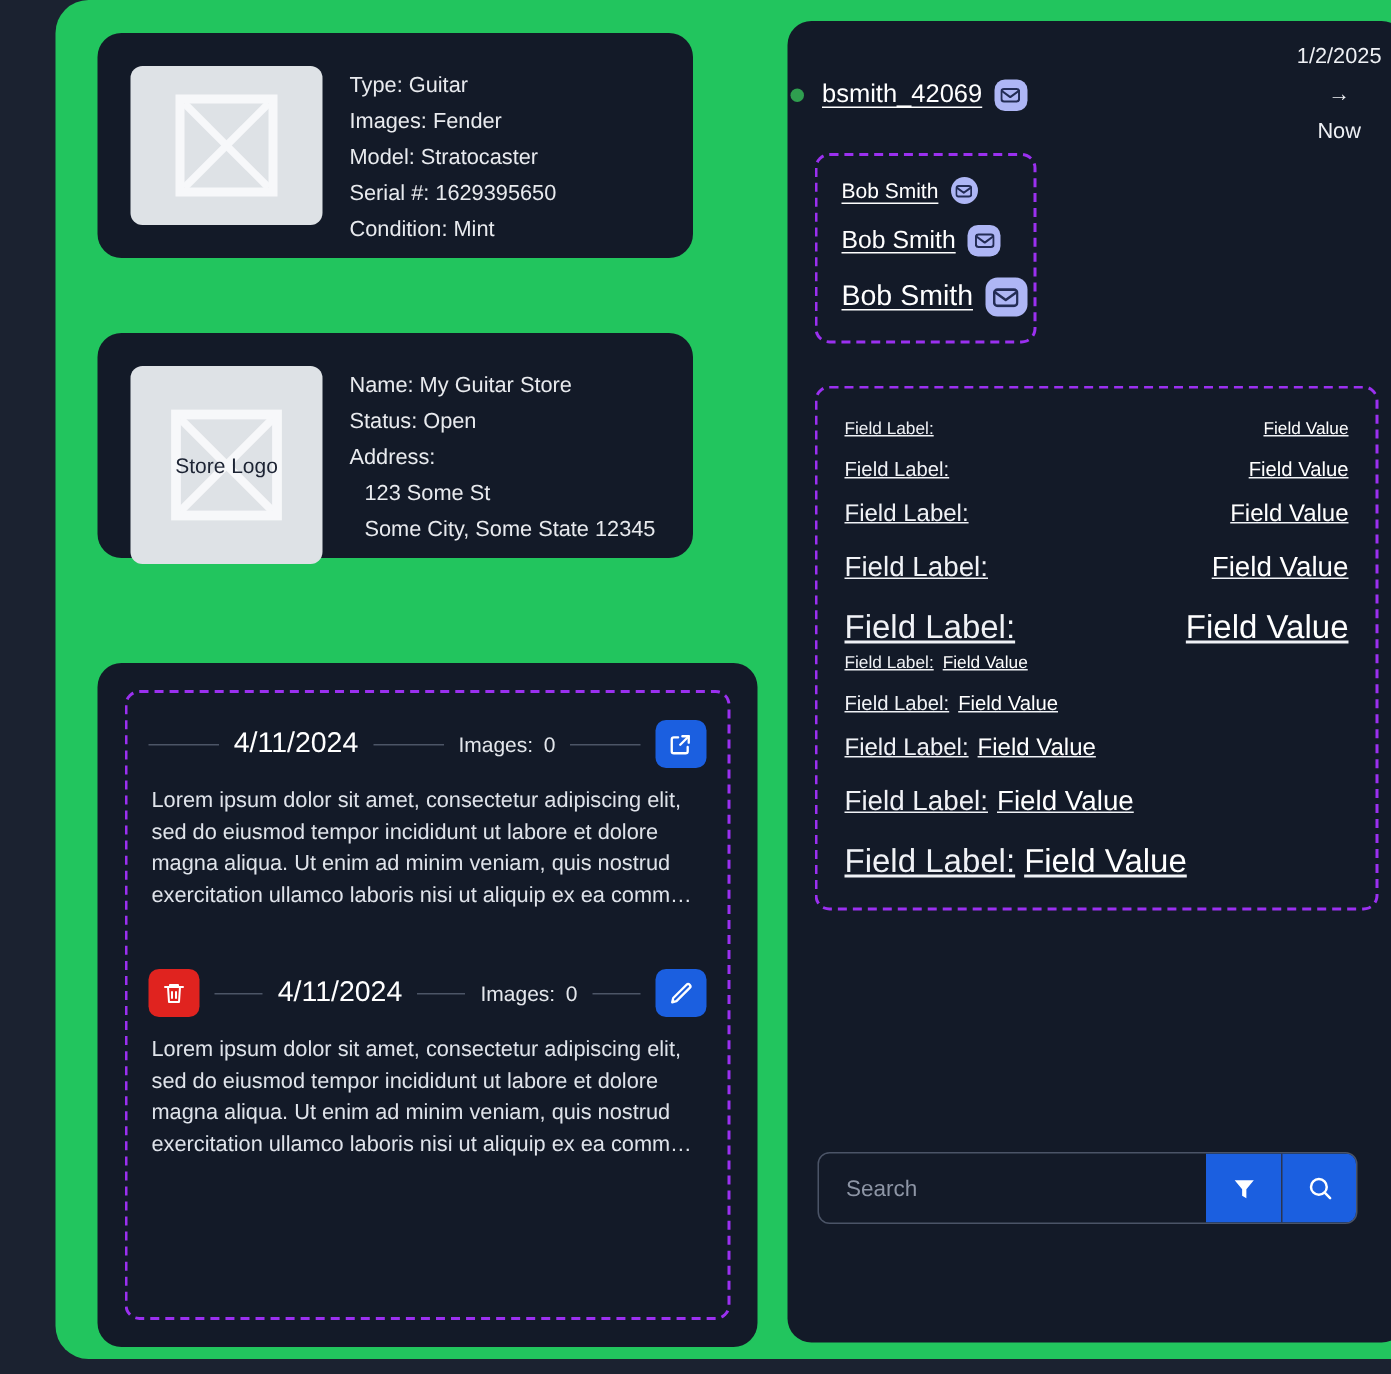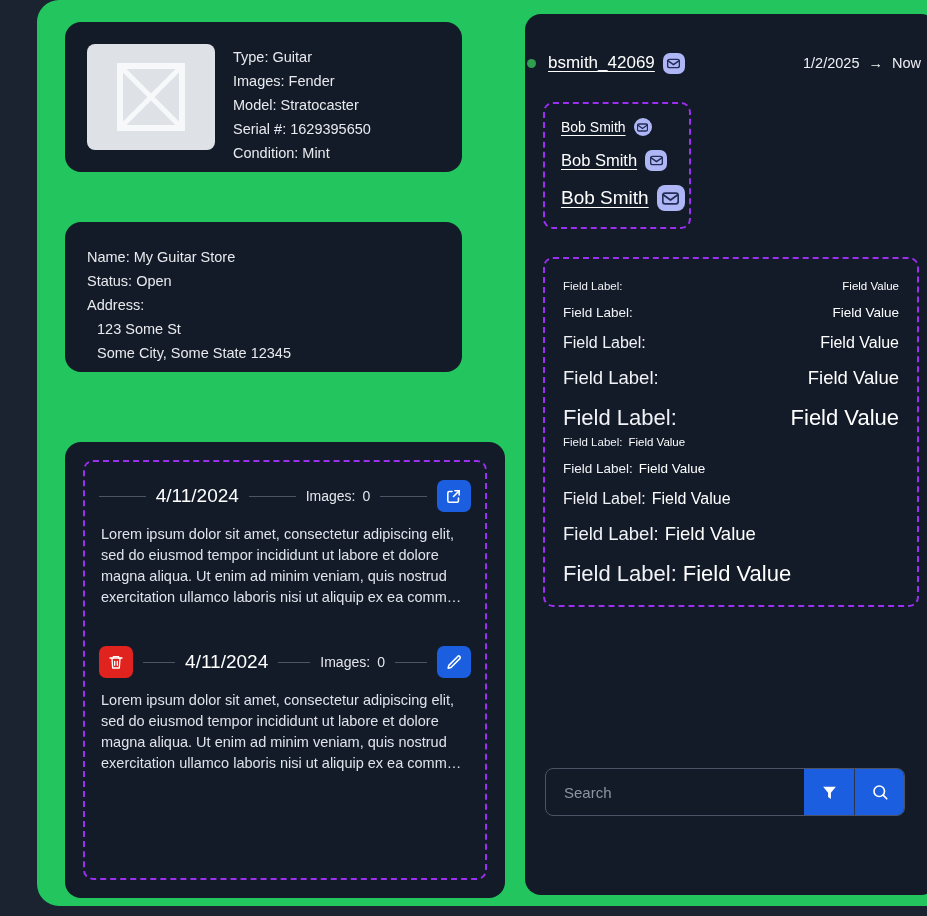--- a/index.html
+++ b/index.html
@@ -146,20 +146,21 @@
   .badge svg { display: block; }
   .b-sm { width: 18px; height: 18px; border-radius: 50%; }
   .b-md { width: 22px; height: 21px; border-radius: 7px; }
   .b-lg { width: 28px; height: 26px; border-radius: 8px; }
   .user-range {
     margin-left: auto;
     color: #eef0f4;
     font-size: 14.5px;
     display: flex; align-items: center; gap: 9px;
     white-space: nowrap;
+    flex-direction: column;
   }
 
   #contacts-dashed {
     margin: 22px 0 0 18px;
     width: 148px;
     padding: 14px 16px 16px 16px;
   }
   .contact {
     display: flex; align-items: center;
     margin-bottom: 14px;
@@ -178,20 +179,21 @@
 
   #fields-dashed {
     margin: 28px 18px 0 18px;
     padding: 16px 18px 18px 18px;
   }
   .field-row {
     display: flex;
     align-items: flex-end;
     color: #f0f2f6;
     white-space: nowrap;
+    text-decoration: underline;
   }
   .field-row.split { justify-content: space-between; }
   .field-row .fv { color: #ffffff; }
   .field-row.inline .fv { padding-left: 6px; }
   .fs1 { font-size: 11.5px;  margin-top: 5px;  }
   .fs2 { font-size: 13.5px;  margin-top: 13px; }
   .fs3 { font-size: 16px;    margin-top: 14px; }
   .fs4 { font-size: 18.5px;  margin-top: 15px; }
   .fs5 { font-size: 22px;    margin-top: 16px; }
 
@@ -242,20 +244,28 @@
       <div class="info-lines">
         <div class="info-line">Type: Guitar</div>
         <div class="info-line">Images: Fender</div>
         <div class="info-line">Model: Stratocaster</div>
         <div class="info-line">Serial #: 1629395650</div>
         <div class="info-line">Condition: Mint</div>
       </div>
     </div>
 
     <div class="card info-card" id="store-card">
+      <div class="thumb">
+        <svg width="76" height="76" viewBox="0 0 70 70">
+          <rect x="4" y="4" width="62" height="62" fill="none" stroke="#f7f8fa" stroke-width="6"></rect>
+          <line x1="7" y1="7" x2="63" y2="63" stroke="#f7f8fa" stroke-width="5"></line>
+          <line x1="63" y1="7" x2="7" y2="63" stroke="#f7f8fa" stroke-width="5"></line>
+        </svg>
+        <div class="thumb-label">Store Logo</div>
+      </div>
       <div class="info-lines">
         <div class="info-line">Name: My Guitar Store</div>
         <div class="info-line">Status: Open</div>
         <div class="info-line">Address:</div>
         <div class="info-line info-sub">123 Some St</div>
         <div class="info-line info-sub">Some City, Some State 12345</div>
       </div>
     </div>
 
     <div class="card" id="notes-panel">

